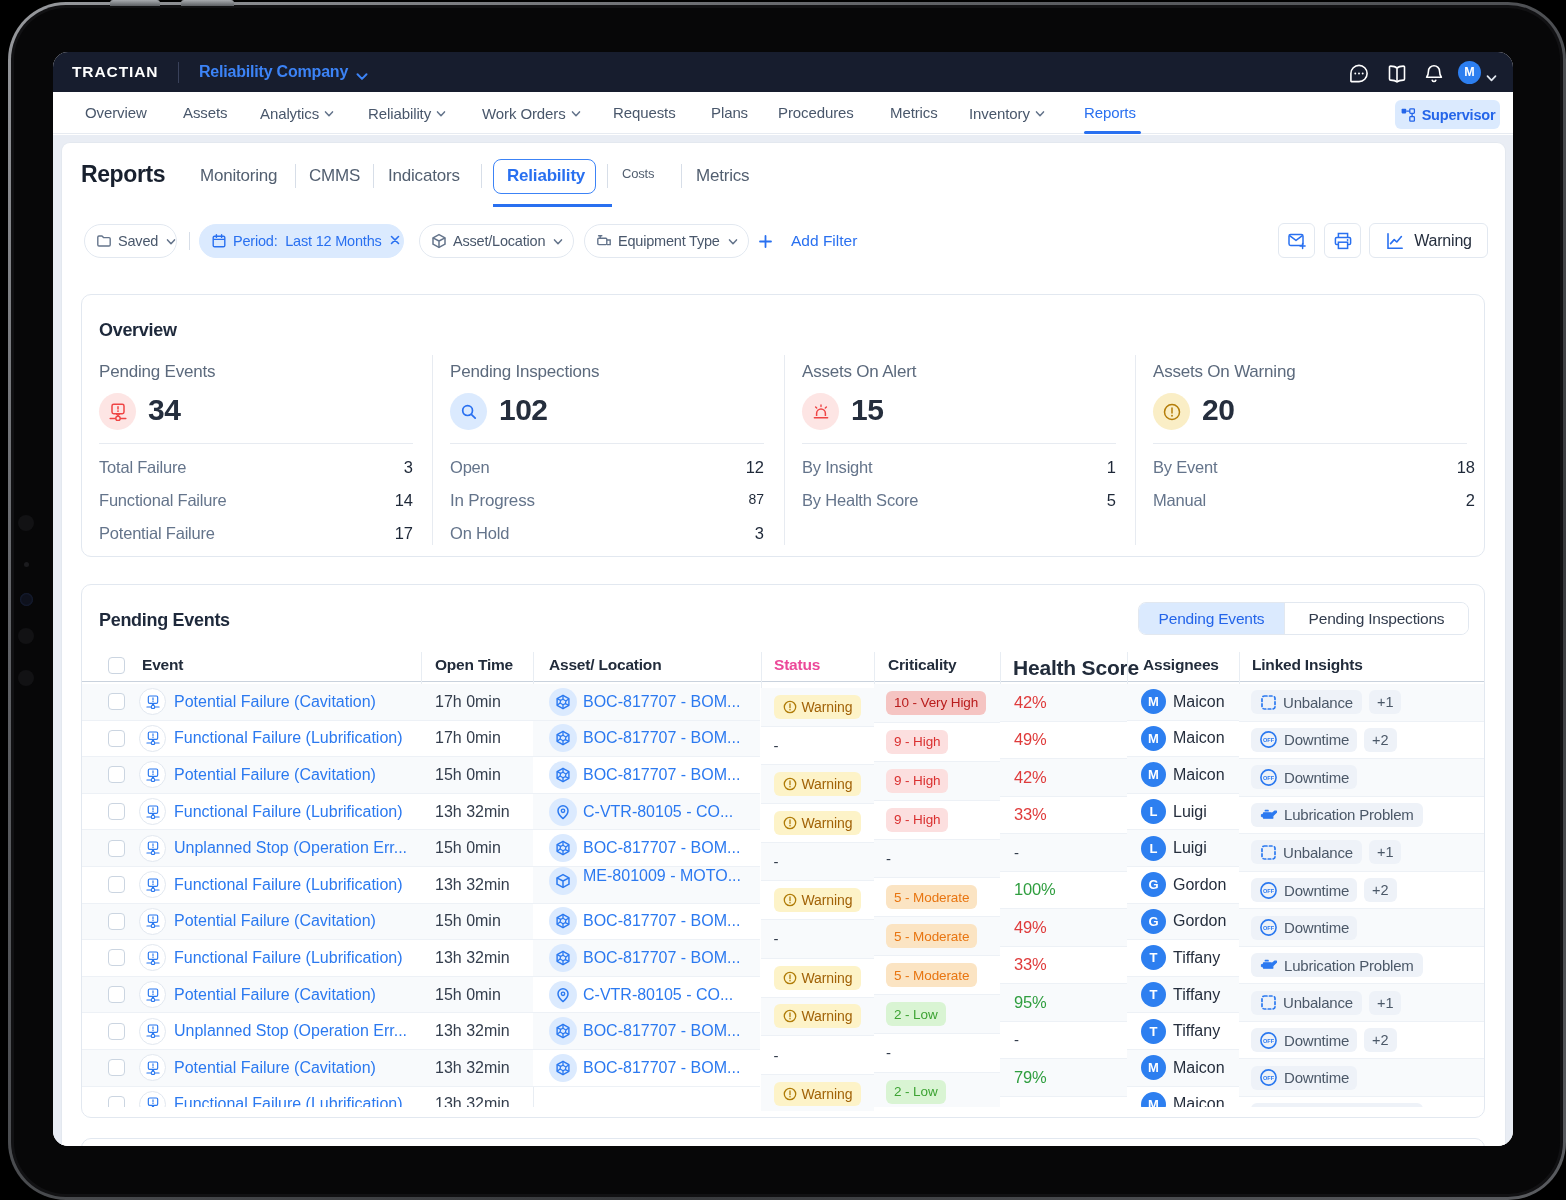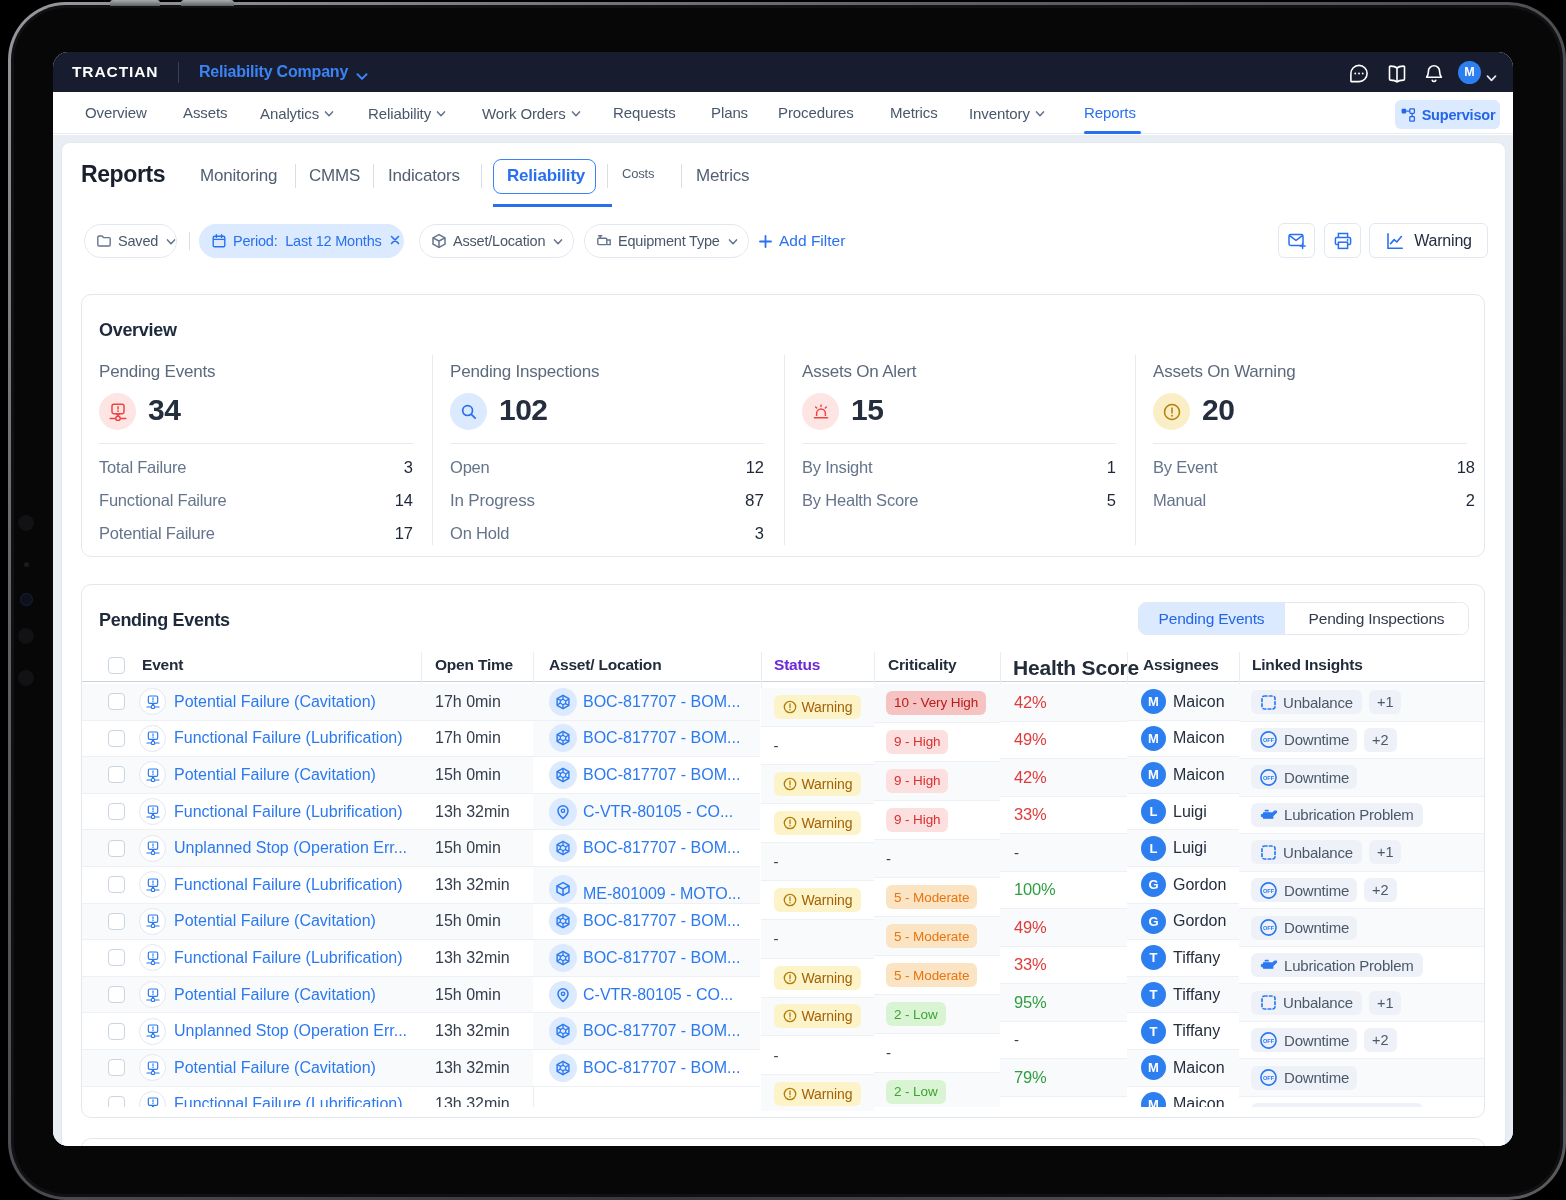--- a/index.html
+++ b/index.html
@@ -136,21 +136,21 @@
 <rect x="1.8" y="5.2" width="9.0" height="6.4" rx="1" fill="none" stroke="#64748b" stroke-width="1.4"></rect>
 <path d="M10.8 7 L14.2 7 L14.2 11.6 L10.8 11.6" fill="none" stroke="#64748b" stroke-width="1.4"></path>
 <line x1="4.2" y1="5.2" x2="4.2" y2="2.8" stroke="#64748b" stroke-width="1.4"></line>
 <line x1="2.6" y1="2.8" x2="5.8" y2="2.8" stroke="#64748b" stroke-width="1.4" stroke-linecap="round"></line>
         </svg>
         <span style="font-size:14.5px;color:#49576b;letter-spacing:-0.2px">Equipment Type</span>
         <span style="margin-left:2px"><svg width="10" height="8" viewBox="0 0 10 8" style="">
             <path d="M1.5 1.9 L5.0 5.8 L8.5 1.9" fill="none" stroke="#64748b" stroke-width="1.5" stroke-linecap="round" stroke-linejoin="round"></path>
           </svg></span>
       </div>
-<div class="abs" style="left:705px;top:180px;display:flex;align-items:center;gap:6px">
+<div class="abs" style="left:705px;top:180px;display:flex;align-items:center;gap:18px">
         <svg width="15" height="15" viewBox="0 0 15 15" style="">
           <path d="M7.5 2 L7.5 13 M2 7.5 L13 7.5" stroke="#2970f0" stroke-width="1.8" stroke-linecap="round"></path>
         </svg>
         <span style="font-size:15.5px;color:#2970f0">Add Filter</span>
       </div>
 <div class="abs" style="left:1225px;top:171px;width:37px;height:35px;border:1px solid #e2e8f0;border-radius:6px;display:flex;align-items:center;justify-content:center">
         <svg width="20" height="20" viewBox="0 0 20 20" style="">
 <rect x="2" y="3.6" width="14" height="10.8" rx="1.6" fill="none" stroke="#2970f0" stroke-width="1.5"></rect>
 <path d="M2.6 4.6 L9 9.4 L15.4 4.6" fill="none" stroke="#2970f0" stroke-width="1.5" stroke-linejoin="round"></path>
 <path d="M15.6 12.4 L15.6 17.4 M13.1 14.9 L18.1 14.9" stroke="#2970f0" stroke-width="1.5" stroke-linecap="round"></path>
@@ -198,21 +198,21 @@
         <svg width="18" height="18" viewBox="0 0 18 18" style="">
 <circle cx="7.6" cy="7.6" r="4.9" fill="none" stroke="#2970f0" stroke-width="1.7"></circle>
 <line x1="11.3" y1="11.3" x2="15.2" y2="15.2" stroke="#2970f0" stroke-width="1.7" stroke-linecap="round"></line>
         </svg>
       </div>
 <div class="abs" style="left:446px;top:341px;font-size:30px;font-weight:bold;color:#252e3d;letter-spacing:-0.5px">102</div>
 <div class="abs" style="left:397px;top:391px;width:314px;height:1px;background:#e7ebf1"></div>
 <div class="abs" style="left:397px;top:406px;font-size:16.5px;color:#64748b;letter-spacing:-0.2px">Open</div>
 <div class="abs" style="left:397px;top:406px;width:314px;text-align:right;font-size:16.5px;color:#1e2838">12</div>
 <div class="abs" style="left:397px;top:439px;font-size:17px;color:#64748b;letter-spacing:-0.2px">In Progress</div>
-<div class="abs" style="left:397px;top:439px;width:314px;text-align:right;font-size:17px;color:#1e2838">87</div>
+<div class="abs" style="left:397px;top:439px;width:314px;text-align:right;font-size:14px;color:#1e2838">87</div>
 <div class="abs" style="left:397px;top:472px;font-size:16.5px;color:#64748b;letter-spacing:-0.2px">On Hold</div>
 <div class="abs" style="left:397px;top:472px;width:314px;text-align:right;font-size:16.5px;color:#1e2838">3</div>
 <div class="abs" style="left:378.5px;top:303px;width:1px;height:190px;background:#e7ebf1"></div>
 <div class="abs" style="left:749px;top:310px;font-size:17px;color:#5c6a7d;letter-spacing:-0.2px">Assets On Alert</div>
 <div class="abs" style="left:749px;top:341px;width:37px;height:37px;border-radius:50%;background:#fde5e4;display:flex;align-items:center;justify-content:center">
         <svg width="18" height="18" viewBox="0 0 18 18" style="">
 <path d="M4.6 13 L4.6 10.4 A4.4 4.4 0 0 1 13.4 10.4 L13.4 13" fill="none" stroke="#ef4444" stroke-width="1.5"></path>
 <line x1="2.4" y1="14.7" x2="15.6" y2="14.7" stroke="#ef4444" stroke-width="1.5" stroke-linecap="round"></line>
 <line x1="9" y1="2.0" x2="9" y2="3.6" stroke="#ef4444" stroke-width="1.4" stroke-linecap="round"></line>
 <line x1="3.6" y1="4.0" x2="4.7" y2="5.1" stroke="#ef4444" stroke-width="1.4" stroke-linecap="round"></line>
@@ -244,21 +244,21 @@
 <div class="abs" style="left:28px;top:532px;width:1404px;height:534px;background:#fff;border:1px solid #e2e8f0;border-radius:10px"></div>
 <div class="abs" style="left:46px;top:558px;font-size:18px;font-weight:bold;color:#1e293b;letter-spacing:-0.3px">Pending Events</div>
 <div class="abs" style="left:1085px;top:550px;width:331px;height:33px;border:1px solid #e2e8f0;border-radius:8px;overflow:hidden;display:flex">
 <div style="width:145px;height:100%;background:#dbeafe;display:flex;align-items:center;justify-content:center;font-size:15.5px;color:#2465e9;letter-spacing:-0.2px">Pending Events</div>
 <div style="flex:1;height:100%;background:#fff;display:flex;align-items:center;justify-content:center;font-size:15.5px;color:#323c4d;letter-spacing:-0.2px;border-left:1px solid #e2e8f0">Pending Inspections</div>
 </div>
 <div class="abs" style="left:55px;top:605px;width:17px;height:17px;border:1.5px solid #cbd5e1;border-radius:4px;background:#fff"></div>
 <div class="abs" style="left:89px;top:604px;font-size:15.5px;font-weight:bold;color:#222c3b;letter-spacing:-0.2px">Event</div>
 <div class="abs" style="left:382px;top:604px;font-size:15.5px;font-weight:bold;color:#222c3b;letter-spacing:-0.2px">Open Time</div>
 <div class="abs" style="left:496px;top:604px;font-size:15.5px;font-weight:bold;color:#222c3b;letter-spacing:-0.2px">Asset/ Location</div>
-<div class="abs" style="left:721px;top:604px;font-size:15.5px;font-weight:bold;color:#6d28d9;letter-spacing:-0.2px">Status</div>
+<div class="abs" style="left:721px;top:604px;font-size:15.5px;font-weight:bold;color:#ec4899;letter-spacing:-0.2px">Status</div>
 <div class="abs" style="left:835px;top:604px;font-size:15.5px;font-weight:bold;color:#222c3b;letter-spacing:-0.2px">Criticality</div>
 <div class="abs" style="left:960px;top:604px;font-size:21px;font-weight:bold;color:#222c3b;letter-spacing:-0.2px">Health Score</div>
 <div class="abs" style="left:1090px;top:604px;font-size:15.5px;font-weight:bold;color:#222c3b;letter-spacing:-0.2px">Assignees</div>
 <div class="abs" style="left:1199px;top:604px;font-size:15.5px;font-weight:bold;color:#222c3b;letter-spacing:-0.2px">Linked Insights</div>
 <div class="abs" style="left:29px;top:628.5px;width:1402px;height:1px;background:#c9d2dd"></div>
 <div class="abs" style="left:368px;top:600px;width:1px;height:455px;background:#e8edf3"></div>
 <div class="abs" style="left:480px;top:600px;width:1px;height:455px;background:#e8edf3"></div>
 <div class="abs" style="left:707.5px;top:600px;width:1px;height:455px;background:#e8edf3"></div>
 <div class="abs" style="left:821px;top:600px;width:1px;height:455px;background:#e8edf3"></div>
 <div class="abs" style="left:946.5px;top:600px;width:1px;height:455px;background:#e8edf3"></div>
@@ -553,21 +553,21 @@
         <div style="position:relative;width:100%;height:36.6px;background:#fff;border-bottom:1px solid #edf1f6;display:flex;align-items:center">
           <div style="margin-left:16px;width:28px;height:28px;border-radius:50%;background:#dbeafe;display:flex;align-items:center;justify-content:center;flex:none">
             <svg width="16" height="16" viewBox="0 0 16 16" style="">
 <path d="M8 1.3 L13.9 4.7 L13.9 11.3 L8 14.7 L2.1 11.3 L2.1 4.7 Z" fill="none" stroke="#2b79f0" stroke-width="1.4" stroke-linejoin="round"></path>
 <path d="M8 1.3 L8 5.2 M13.9 4.7 L10.9 6.9 M13.9 11.3 L10.4 9.6 M8 14.7 L8 10.8 M2.1 11.3 L5.1 9.1 M2.1 4.7 L5.6 6.4" stroke="#2b79f0" stroke-width="1.3" fill="none"></path>
 <path d="M8 5.2 L10.9 6.9 L10.4 9.6 L8 10.8 L5.1 9.1 L5.6 6.4 Z" fill="none" stroke="#2b79f0" stroke-width="1.2" stroke-linejoin="round"></path>
             </svg>
           </div>
           <span style="margin-left:6px;font-size:16px;color:#2b79f0;white-space:nowrap">BOC-817707 - BOM...</span>
         </div>
-        <div style="position:relative;width:100%;height:36.6px;background:#f8fafc;border-bottom:1px solid #edf1f6;display:flex;align-items:flex-end">
+        <div style="position:relative;width:100%;height:36.6px;background:#f8fafc;border-bottom:1px solid #edf1f6;display:flex;align-items:flex-start">
           <div style="margin-left:16px;width:28px;height:28px;border-radius:50%;background:#dbeafe;display:flex;align-items:center;justify-content:center;flex:none">
             <svg width="16" height="16" viewBox="0 0 16 16" style="">
 <path d="M8 1.6 L14 4.8 L14 11.2 L8 14.4 L2 11.2 L2 4.8 Z" fill="none" stroke="#2b79f0" stroke-width="1.5" stroke-linejoin="round"></path>
 <path d="M2 4.8 L8 8 L14 4.8 M8 8 L8 14.4" fill="none" stroke="#2b79f0" stroke-width="1.5" stroke-linejoin="round"></path>
             </svg>
           </div>
           <span style="margin-left:6px;font-size:16px;color:#2b79f0;white-space:nowrap">ME-801009 - MOTO...</span>
         </div>
         <div style="position:relative;width:100%;height:36.6px;background:#fff;border-bottom:1px solid #edf1f6;display:flex;align-items:center">
           <div style="margin-left:16px;width:28px;height:28px;border-radius:50%;background:#dbeafe;display:flex;align-items:center;justify-content:center;flex:none">

